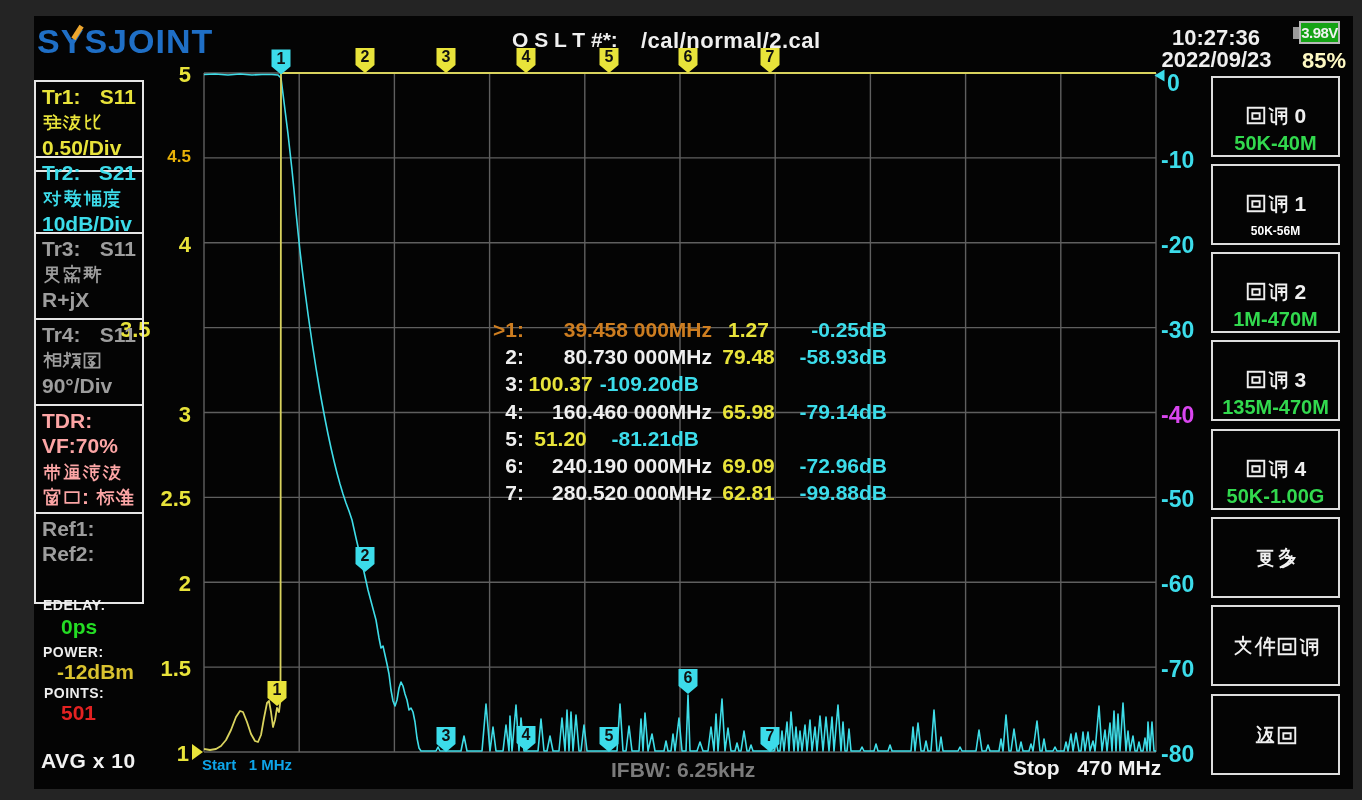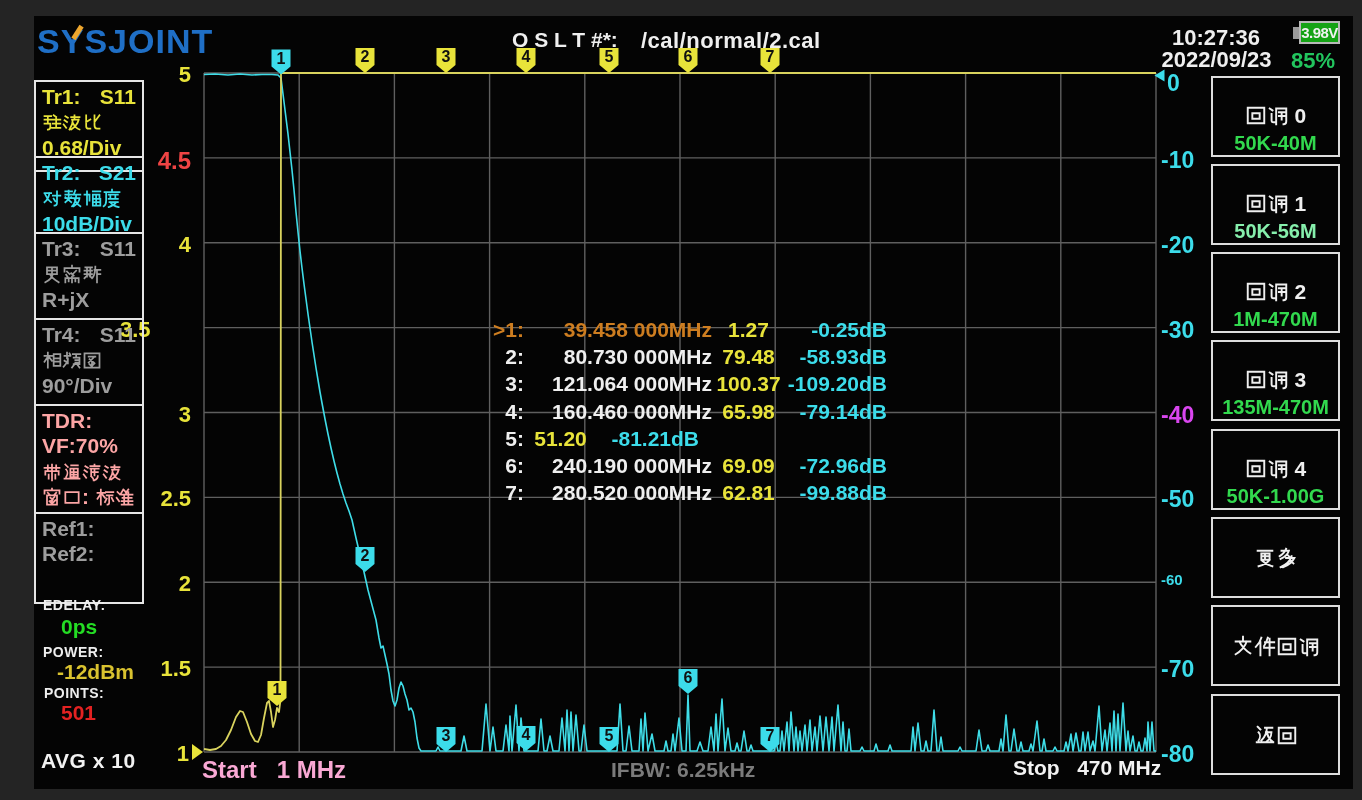--- a/index.html
+++ b/index.html
@@ -103,21 +103,21 @@
 </defs>
   </svg>
 <div style="left:37px;top:23px;font-size:33px;color:#1f6fc6;letter-spacing:1px;transform:scaleX(1.03);transform-origin:left">SYSJOINT</div>
 <div style="left:75px;top:25px;width:5px;height:15px;background:#eda62e;transform:rotate(33deg)"></div>
 <div style="left:512px;top:28px;font-size:21px;color:#efefef">O S L T #*:</div>
 <div style="left:641px;top:28px;font-size:22px;color:#efefef;letter-spacing:0.5px">/cal/normal/2.cal</div>
 <div style="left:1120px;top:25px;width:192px;text-align:center;font-size:22px;color:#efefef">10:27:36</div>
 <div style="left:1120px;top:47px;width:193px;text-align:center;font-size:22px;color:#efefef">2022/09/23</div>
 <div style="left:1293px;top:27px;width:7px;height:12px;background:#9a9a9a"></div>
 <div style="left:1299px;top:21px;width:41px;height:23px;border:2px solid #b8b8b8;background:#15a315;color:#f2f2f2;font-size:15px;text-align:center;line-height:19px;letter-spacing:-0.5px;overflow:hidden">3.98V</div>
-<div style="left:1280px;top:48px;width:66px;text-align:center;font-size:22px;color:#22c55e">85%</div>
+<div style="left:1280px;top:48px;width:66px;text-align:right;font-size:22px;color:#fef9c3">85%</div>
 <svg style="position:absolute;left:0;top:0" width="1362" height="800" viewBox="0 0 1362 800">
 <path d="M204.0,73.0V752.0 M299.2,73.0V752.0 M394.4,73.0V752.0 M489.6,73.0V752.0 M584.8,73.0V752.0 M680.0,73.0V752.0 M775.2,73.0V752.0 M870.4,73.0V752.0 M965.6,73.0V752.0 M1060.8,73.0V752.0 M1156.0,73.0V752.0 M204.0,73.0H1156.0 M204.0,157.9H1156.0 M204.0,242.8H1156.0 M204.0,327.6H1156.0 M204.0,412.5H1156.0 M204.0,497.4H1156.0 M204.0,582.2H1156.0 M204.0,667.1H1156.0 M204.0,752.0H1156.0" stroke="#5f5f5f" stroke-width="1.4" fill="none"></path>
 <path d="M204.0,74.5 L215.0,74.0 L228.0,75.0 L240.0,74.0 L252.0,75.0 L262.0,74.5 L272.0,74.5 L278.0,75.0 L281.0,78.0 L282.0,86.0 L284.0,102.0 L286.0,118.0 L288.0,134.0 L290.0,152.0 L292.0,170.0 L294.0,190.0 L296.0,212.0 L298.0,232.0 L300.0,251.0 L302.0,268.0 L304.0,284.0 L306.0,299.0 L308.0,314.0 L310.0,328.0 L312.0,342.0 L314.0,355.0 L316.0,368.0 L318.0,380.0 L320.0,392.0 L322.0,403.0 L325.0,419.0 L328.0,434.0 L331.0,448.0 L334.0,461.0 L337.0,473.0 L340.0,484.0 L343.0,494.0 L346.0,503.0 L349.0,511.0 L352.0,520.0 L356.0,538.0 L360.0,555.0 L364.0,572.0 L368.0,590.0 L372.0,605.0 L376.0,620.0 L379.0,638.0 L381.0,648.0 L383.0,646.0 L385.0,655.0 L387.0,664.0 L389.0,674.0 L391.0,690.0 L393.0,701.0 L395.0,706.0 L397.0,700.0 L399.0,688.0 L401.0,682.0 L403.0,686.0 L405.0,694.0 L407.0,700.0 L409.0,710.0 L411.0,708.0 L413.0,712.0 L415.0,722.0 L417.0,738.0 L419.0,748.0 L421.0,751.0 L422.0,751.0 L436.0,751.0 L438.0,747.0 L440.0,751.0 L441.0,751.0 L461.0,751.0 L464.0,736.0 L467.0,751.0 L468.0,751.0 L482.0,751.0 L486.0,704.0 L490.0,751.0 L493.0,727.0 L496.0,751.0 L497.0,751.0 L503.0,751.0 L506.0,725.0 L509.0,751.0 L510.0,716.0 L512.0,751.0 L516.0,705.0 L519.0,751.0 L521.0,718.0 L524.0,751.0 L525.0,751.0 L538.0,751.0 L541.0,719.0 L544.0,751.0 L545.0,751.0 L547.0,751.0 L550.0,736.0 L553.0,751.0 L554.0,751.0 L559.0,751.0 L562.0,718.0 L565.0,751.0 L567.0,710.0 L569.0,751.0 L571.0,712.0 L573.0,751.0 L576.0,715.0 L579.0,751.0 L580.0,751.0 L581.0,751.0 L584.0,725.0 L587.0,751.0 L588.0,751.0 L617.0,751.0 L620.0,704.0 L623.0,751.0 L624.0,751.0 L626.0,751.0 L629.0,726.0 L632.0,751.0 L633.0,751.0 L639.0,751.0 L641.0,719.0 L643.0,751.0 L645.0,713.0 L648.0,751.0 L652.0,734.0 L655.0,751.0 L656.0,751.0 L664.0,751.0 L666.0,741.0 L668.0,751.0 L669.0,751.0 L671.0,751.0 L673.0,734.0 L675.0,751.0 L679.0,718.0 L682.0,751.0 L683.0,751.0 L686.0,751.0 L688.0,695.0 L690.0,751.0 L691.0,751.0 L697.0,751.0 L700.0,742.0 L703.0,751.0 L704.0,751.0 L708.0,751.0 L711.0,727.0 L714.0,751.0 L716.0,714.0 L718.0,751.0 L722.0,699.0 L725.0,751.0 L728.0,728.0 L731.0,751.0 L732.0,751.0 L735.0,751.0 L737.0,743.0 L739.0,751.0 L740.0,751.0 L741.0,751.0 L744.0,731.0 L747.0,751.0 L748.0,751.0 L749.0,751.0 L751.0,745.0 L753.0,751.0 L754.0,751.0 L774.0,751.0 L776.0,742.0 L778.0,751.0 L779.0,751.0 L780.0,751.0 L782.0,731.0 L784.0,751.0 L787.0,722.0 L789.0,751.0 L791.0,712.0 L794.0,751.0 L796.0,727.0 L798.0,751.0 L800.0,731.0 L802.0,751.0 L805.0,725.0 L807.0,751.0 L810.0,720.0 L812.0,751.0 L815.0,727.0 L817.0,751.0 L820.0,716.0 L823.0,751.0 L826.0,717.0 L829.0,751.0 L832.0,717.0 L834.0,751.0 L838.0,705.0 L841.0,751.0 L843.0,722.0 L845.0,751.0 L846.0,751.0 L847.0,751.0 L849.0,729.0 L851.0,751.0 L852.0,751.0 L860.0,751.0 L862.0,747.0 L864.0,751.0 L865.0,751.0 L874.0,751.0 L876.0,744.0 L878.0,751.0 L879.0,751.0 L888.0,751.0 L890.0,745.0 L892.0,751.0 L893.0,751.0 L911.0,751.0 L913.0,727.0 L915.0,751.0 L918.0,723.0 L921.0,751.0 L922.0,751.0 L924.0,751.0 L926.0,741.0 L928.0,751.0 L929.0,751.0 L931.0,751.0 L934.0,710.0 L937.0,751.0 L938.0,751.0 L939.0,751.0 L941.0,737.0 L943.0,751.0 L944.0,751.0 L958.0,751.0 L960.0,747.0 L962.0,751.0 L963.0,751.0 L976.0,751.0 L979.0,730.0 L982.0,751.0 L983.0,751.0 L986.0,751.0 L988.0,745.0 L990.0,751.0 L991.0,751.0 L999.0,751.0 L1001.0,739.0 L1003.0,751.0 L1006.0,715.0 L1009.0,751.0 L1010.0,751.0 L1011.0,751.0 L1014.0,729.0 L1017.0,751.0 L1018.0,751.0 L1019.0,751.0 L1021.0,742.0 L1023.0,751.0 L1024.0,751.0 L1029.0,751.0 L1031.0,744.0 L1033.0,751.0 L1037.0,721.0 L1040.0,751.0 L1041.0,751.0 L1042.0,751.0 L1044.0,739.0 L1046.0,751.0 L1047.0,751.0 L1053.0,751.0 L1055.0,747.0 L1057.0,751.0 L1058.0,751.0 L1064.0,751.0 L1066.0,742.0 L1068.0,751.0 L1071.0,734.0 L1073.0,751.0 L1076.0,733.0 L1079.0,751.0 L1080.0,751.0 L1081.0,751.0 L1083.0,732.0 L1085.0,751.0 L1088.0,732.0 L1090.0,751.0 L1093.0,741.0 L1095.0,751.0 L1099.0,706.0 L1102.0,751.0 L1105.0,730.0 L1107.0,751.0 L1110.0,723.0 L1112.0,751.0 L1114.0,711.0 L1116.0,751.0 L1118.0,714.0 L1120.0,751.0 L1123.0,703.0 L1126.0,751.0 L1128.0,731.0 L1130.0,751.0 L1133.0,736.0 L1135.0,751.0 L1136.0,751.0 L1137.0,751.0 L1139.0,742.0 L1141.0,751.0 L1142.0,751.0 L1143.0,751.0 L1145.0,738.0 L1147.0,751.0 L1148.0,722.0 L1150.0,751.0 L1152.0,722.0 L1154.0,751.0 L1156.0,751.0" stroke="#3fdde8" stroke-width="1.6" fill="none" stroke-linejoin="round"></path>
 <path d="M204.0,749.0 L210.0,750.0 L216.0,749.0 L221.0,746.0 L226.0,740.0 L231.0,730.0 L236.0,717.0 L240.0,711.0 L243.0,712.0 L247.0,722.0 L251.0,734.0 L255.0,741.0 L258.0,742.0 L261.0,735.0 L264.0,718.0 L267.0,703.0 L269.0,701.0 L271.0,712.0 L273.0,727.0 L275.0,720.0 L277.0,708.0 L279.0,712.0 L280.5,700.0 L281.0,73.0 L1156.0,73" stroke="#d9d35e" stroke-width="1.8" fill="none" stroke-linejoin="round"></path>
 <polygon points="192,744 203,752 192,760" fill="#e8e33a"></polygon>
 <polygon points="1164.5,69.5 1164.5,81.5 1154.5,75.5" fill="#3cdcea"></polygon>
 <polygon points="271.5,49.5 290.5,49.5 290.5,66.5 281.0,74.5 271.5,66.5" fill="#3cdcea"></polygon>
     <text x="281.0" y="63.5" text-anchor="middle" font-size="16" font-weight="bold" fill="#101010" font-family="Liberation Sans">1</text>
 <polygon points="355.5,48.0 374.5,48.0 374.5,65.0 365.0,73.0 355.5,65.0" fill="#e8e33a"></polygon>
     <text x="365.0" y="62.0" text-anchor="middle" font-size="16" font-weight="bold" fill="#101010" font-family="Liberation Sans">2</text>
@@ -140,53 +140,52 @@
 <polygon points="516.5,726.0 535.5,726.0 535.5,743.0 526.0,751.0 516.5,743.0" fill="#3cdcea"></polygon>
     <text x="526.0" y="740.0" text-anchor="middle" font-size="16" font-weight="bold" fill="#101010" font-family="Liberation Sans">4</text>
 <polygon points="599.5,727.0 618.5,727.0 618.5,744.0 609.0,752.0 599.5,744.0" fill="#3cdcea"></polygon>
     <text x="609.0" y="741.0" text-anchor="middle" font-size="16" font-weight="bold" fill="#101010" font-family="Liberation Sans">5</text>
 <polygon points="678.5,669.0 697.5,669.0 697.5,686.0 688.0,694.0 678.5,686.0" fill="#3cdcea"></polygon>
     <text x="688.0" y="683.0" text-anchor="middle" font-size="16" font-weight="bold" fill="#101010" font-family="Liberation Sans">6</text>
 <polygon points="760.5,727.0 779.5,727.0 779.5,744.0 770.0,752.0 760.5,744.0" fill="#3cdcea"></polygon>
     <text x="770.0" y="741.0" text-anchor="middle" font-size="16" font-weight="bold" fill="#101010" font-family="Liberation Sans">7</text>
 </svg>
 <div style="left:120px;top:62px;width:71px;text-align:right;font-size:22px;color:#e8e33a">5</div>
-<div style="left:120px;top:147px;width:71px;text-align:right;font-size:24px;color:#ef4444">4.5</div>
+<div style="left:120px;top:147px;width:71px;text-align:right;font-size:17px;color:#eab308">4.5</div>
 <div style="left:120px;top:232px;width:71px;text-align:right;font-size:22px;color:#e8e33a">4</div>
 <div style="left:120px;top:317px;width:71px;text-align:left;font-size:22px;color:#e8e33a">3.5</div>
 <div style="left:120px;top:402px;width:71px;text-align:right;font-size:22px;color:#e8e33a">3</div>
 <div style="left:120px;top:486px;width:71px;text-align:right;font-size:22px;color:#e8e33a">2.5</div>
 <div style="left:120px;top:571px;width:71px;text-align:right;font-size:22px;color:#e8e33a">2</div>
 <div style="left:120px;top:656px;width:71px;text-align:right;font-size:22px;color:#e8e33a">1.5</div>
 <div style="left:120px;top:741px;width:69px;text-align:right;font-size:22px;color:#e8e33a">1</div>
 <div style="left:1167px;top:70px;font-size:23px;color:#3cdcea">0</div>
 <div style="left:1161px;top:147px;font-size:23px;color:#3cdcea">-10</div>
 <div style="left:1161px;top:232px;font-size:23px;color:#3cdcea">-20</div>
 <div style="left:1161px;top:317px;font-size:23px;color:#3cdcea">-30</div>
 <div style="left:1161px;top:402px;font-size:23px;color:#d946ef">-40</div>
 <div style="left:1161px;top:486px;font-size:23px;color:#3cdcea">-50</div>
-<div style="left:1161px;top:571px;font-size:15px;color:#3cdcea">-60</div>
+<div style="left:1161px;top:571px;font-size:23px;color:#3cdcea">-60</div>
 <div style="left:1161px;top:656px;font-size:23px;color:#3cdcea">-70</div>
 <div style="left:1161px;top:741px;font-size:23px;color:#3cdcea">-80</div>
 <div style="left:460px;top:316px">
     <div class="row">
       <div class="c1" style="color:#cd7d20">&gt;1:</div>
       <div class="c2" style="color:#cd7d20">39.458 000MHz</div>
       <div class="c3">1.27</div>
       <div class="c4">-0.25dB</div>
     </div>
     <div class="row">
       <div class="c1" style="color:#efefef">2:</div>
       <div class="c2" style="color:#efefef">80.730 000MHz</div>
       <div class="c3">79.48</div>
       <div class="c4">-58.93dB</div>
     </div>
     <div class="row">
       <div class="c1" style="color:#efefef">3:</div>
-      <div class="c2" style="color:#efefef">121.064 000MHz</div>
       <div class="c3">100.37</div>
       <div class="c4">-109.20dB</div>
     </div>
     <div class="row">
       <div class="c1" style="color:#efefef">4:</div>
       <div class="c2" style="color:#efefef">160.460 000MHz</div>
       <div class="c3">65.98</div>
       <div class="c4">-79.14dB</div>
     </div>
     <div class="row">
@@ -212,21 +211,21 @@
       <span>Tr1:</span>
       <span>S11</span>
     </div>
     <div style=""><svg class="cj" style="width:20px;height:20px" viewBox="0 0 24 24">
         <use href="#u9a7b"></use>
       </svg><svg class="cj" style="width:20px;height:20px" viewBox="0 0 24 24">
         <use href="#u6ce2"></use>
       </svg><svg class="cj" style="width:20px;height:20px" viewBox="0 0 24 24">
         <use href="#u6bd4"></use>
       </svg></div>
-    <div style="">0.68/Div</div>
+    <div style="">0.50/Div</div>
   </div>
 <div class="trbox" style="top:156px;height:78px;color:#3cdcea">
     <div style="display:flex;justify-content:space-between">
       <span>Tr2:</span>
       <span>S21</span>
     </div>
     <div style=""><svg class="cj" style="width:20px;height:20px" viewBox="0 0 24 24">
         <use href="#u5bf9"></use>
       </svg><svg class="cj" style="width:20px;height:20px" viewBox="0 0 24 24">
         <use href="#u6570"></use>
@@ -291,38 +290,38 @@
     <div style="">Ref1:</div>
     <div style="">Ref2:</div>
   </div>
 <div style="left:43px;top:596px"><span class="lbl" style="position:static">EDELAY:</span></div>
 <div style="left:61px;top:615px;font-size:21px;color:#24dc24">0ps</div>
 <div style="left:43px;top:643px"><span class="lbl" style="position:static">POWER:</span></div>
 <div style="left:57px;top:660px;font-size:21px;color:#d9c22f">-12dBm</div>
 <div style="left:44px;top:684px"><span class="lbl" style="position:static">POINTS:</span></div>
 <div style="left:61px;top:701px;font-size:21px;color:#e32222">501</div>
 <div style="left:41px;top:749px;font-size:21px;color:#f2f2f2;letter-spacing:0.5px">AVG x 10</div>
-<div style="left:202px;top:756px;font-size:24px;color:#f9a8d4">Start&nbsp;&nbsp; 1 MHz</div>
+<div style="left:202px;top:756px;font-size:15px;color:#0ea5e9">Start&nbsp;&nbsp; 1 MHz</div>
 <div style="left:611px;top:758px;font-size:21px;color:#7b7b7b">IFBW: 6.25kHz</div>
 <div style="left:1013px;top:756px;width:143px;text-align:right;font-size:21px;color:#f2f2f2">Stop&nbsp;&nbsp; 470 MHz</div>
 <div class="btn" style="top:76px;height:81px">
     <div style="position:static;margin-top:25px;line-height:26px"><svg class="cj" style="width:22px;height:22px" viewBox="0 0 24 24">
         <use href="#u56de"></use>
       </svg><svg class="cj" style="width:22px;height:22px" viewBox="0 0 24 24">
         <use href="#u8c03"></use>
       </svg> 0</div>
     <div style="position:static;line-height:28px;color:#32d94e;font-size:20px">50K-40M</div>
   </div>
 <div class="btn" style="top:164px;height:81px">
     <div style="position:static;margin-top:25px;line-height:26px"><svg class="cj" style="width:22px;height:22px" viewBox="0 0 24 24">
         <use href="#u56de"></use>
       </svg><svg class="cj" style="width:22px;height:22px" viewBox="0 0 24 24">
         <use href="#u8c03"></use>
       </svg> 1</div>
-    <div style="position:static;line-height:28px;color:#86efac;font-size:20px">50K-56M</div>
+    <div style="position:static;line-height:28px;color:#ffffff;font-size:12px">50K-56M</div>
   </div>
 <div class="btn" style="top:252px;height:81px">
     <div style="position:static;margin-top:25px;line-height:26px"><svg class="cj" style="width:22px;height:22px" viewBox="0 0 24 24">
         <use href="#u56de"></use>
       </svg><svg class="cj" style="width:22px;height:22px" viewBox="0 0 24 24">
         <use href="#u8c03"></use>
       </svg> 2</div>
     <div style="position:static;line-height:28px;color:#32d94e;font-size:20px">1M-470M</div>
   </div>
 <div class="btn" style="top:340px;height:81px">

